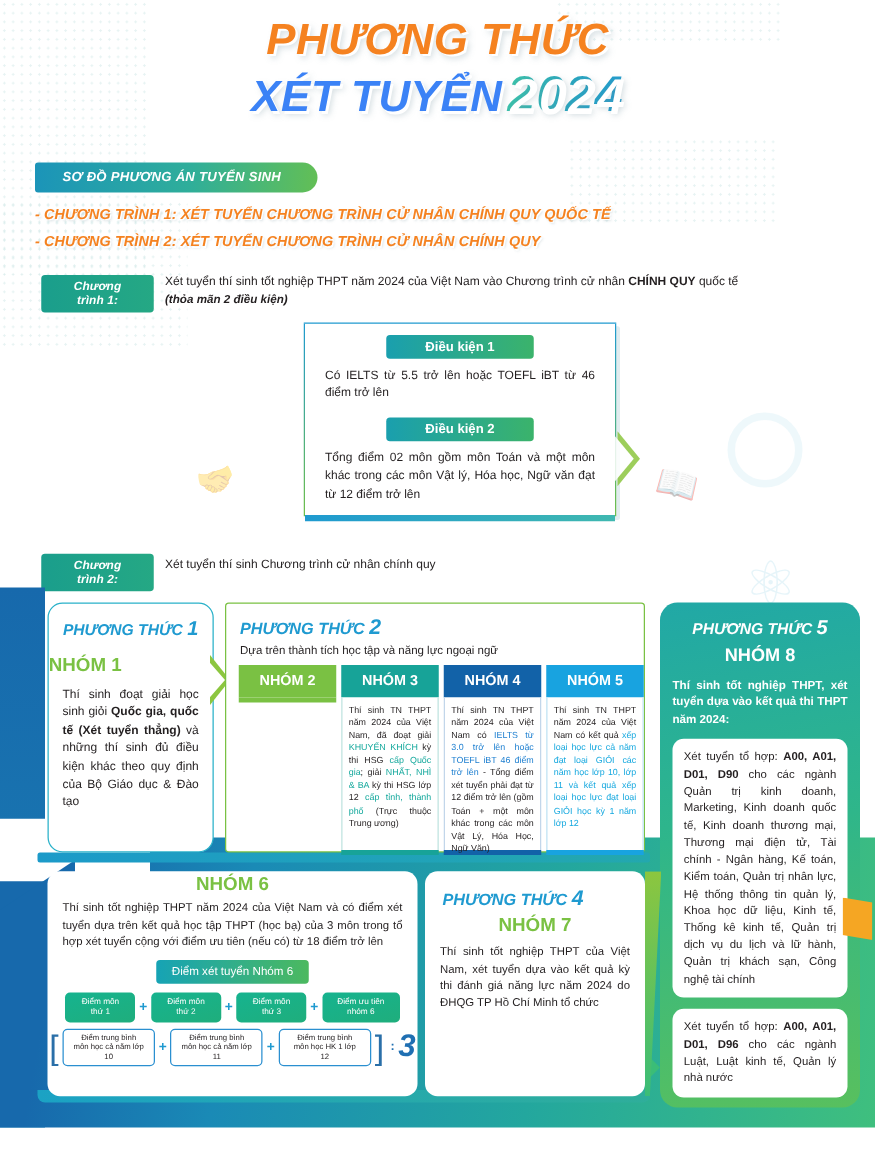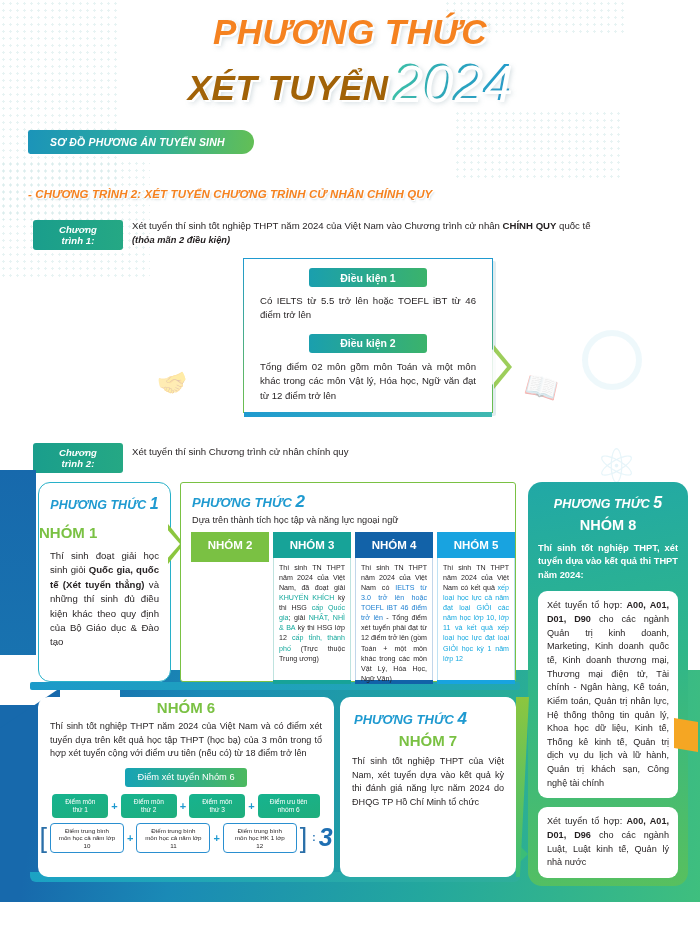--- a/index.html
+++ b/index.html
@@ -25,23 +25,23 @@
   
   .title-wrap { position:absolute; top:14px; left:0; width:700px; text-align:center; }
   .title-l1, .title-l2 {
     font-style: italic; font-weight: 900;
     letter-spacing: .5px;
     line-height: 1;
     text-shadow: 2px 2px 0 #ffffff, 3px 3px 5px rgba(120,150,160,.35);
   }
   .title-l1 { font-size: 35px; color:#f58220; }
   .title-l2 { font-size: 35px; margin-top: 7px; }
-  .title-l2 .t-orange { color:#a16207;text-align:right; }
+  .title-l2 .t-orange { color:#3b82f6;text-align:right; }
   .title-l2 .t-year {
-    font-size: 52px; font-weight:400; font-style: italic;
+    font-size: 40px; font-weight:700; font-style: italic;
     background: linear-gradient(100deg,#3ec7a6 0%, #2aa8bd 48%, #1f9ad0 100%);
     -webkit-background-clip: text; background-clip: text; color: transparent;
     -webkit-text-fill-color: transparent;
     letter-spacing: 1px; padding-left:4px;
   }
 
   
   .banner {
     position:absolute; left:28px; top:130px; height:24px; width:226px;
     background: linear-gradient(95deg,#1b94b9 0%, #2fae9a 55%, #63bf55 100%);
@@ -299,20 +299,21 @@
     <div class="title-l1">PHƯƠNG THỨC</div>
     <div class="title-l2">
       <span class="t-orange">XÉT TUYỂN</span><span class="t-year">2024</span>
     </div>
   </div>
 
   <div class="banner">
     <span>SƠ ĐỒ PHƯƠNG ÁN TUYỂN SINH</span>
   </div>
 
+  <div class="prog-line l1">- CHƯƠNG TRÌNH 1:  XÉT TUYỂN CHƯƠNG TRÌNH CỬ NHÂN CHÍNH QUY QUỐC TẾ</div>
   <div class="prog-line l2">- CHƯƠNG TRÌNH 2: XÉT TUYỂN CHƯƠNG TRÌNH CỬ NHÂN CHÍNH QUY</div>
 
   <div class="prog-tag prog1-tag">Chương trình 1:</div>
   <div class="prog1-text">
     <span>Xét tuyển thí sinh tốt nghiệp THPT năm 2024 của Việt Nam vào Chương trình cử nhân </span><b>CHÍNH QUY</b><span> quốc tế</span><br>
     <i>(thỏa mãn 2 điều kiện)</i>
   </div>
 
   <div class="cond-card">
     <div class="cond-pill p1">Điều kiện 1</div>

